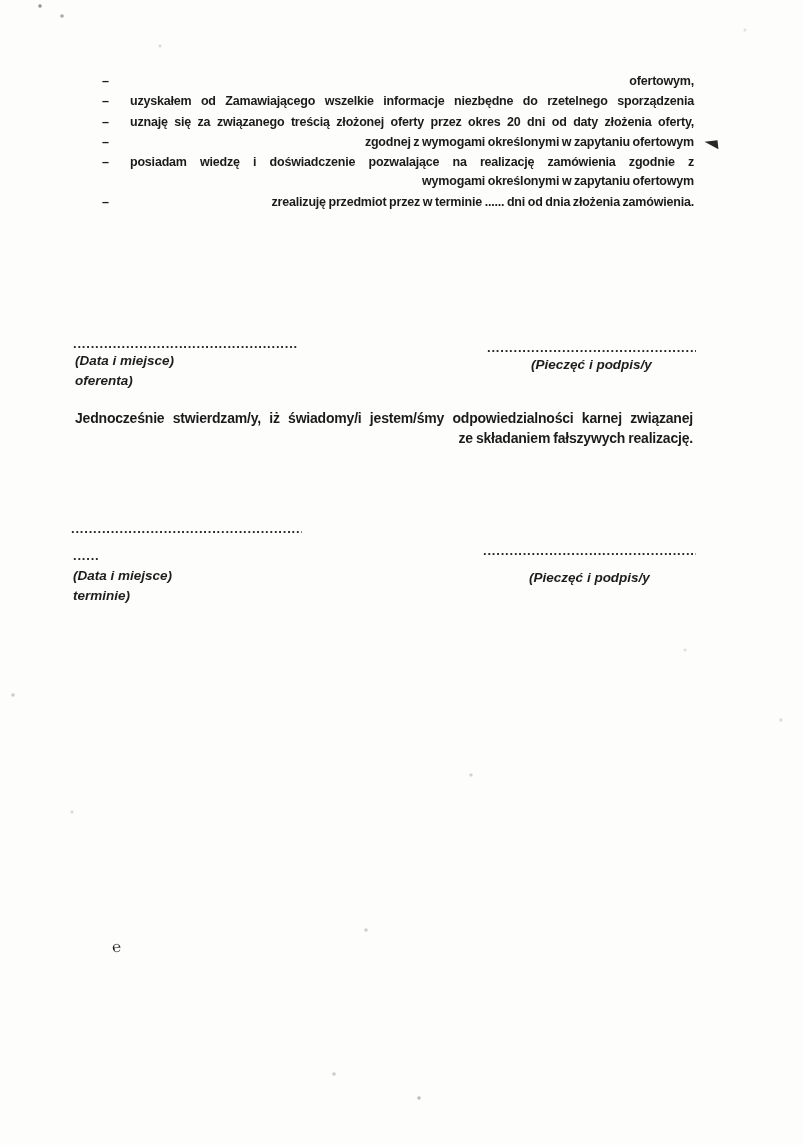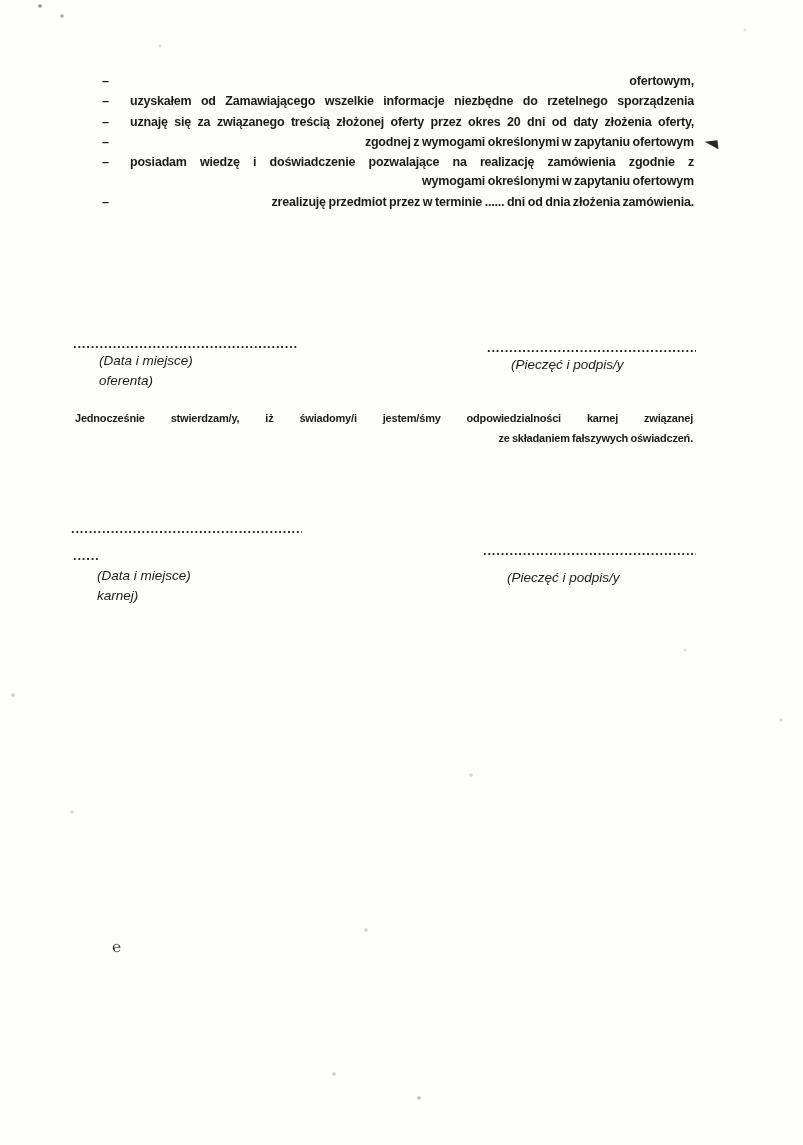--- a/index.html
+++ b/index.html
@@ -73,35 +73,34 @@
     font-weight: 700;
     letter-spacing: 0.8px;
     color: #262626;
     height: 14px;
   }
 
   
   .caption {
     position: absolute;
     font-style: italic;
-    font-weight: 400;
+    font-weight: 700;
     font-size: 13.5px;
     line-height: 19.5px;
     color: #1d1d1d;
-    margin-left: 24px;
-  }
-  .caption.center { }
+  }
+  .caption.center { text-align: center; }
 
   
   .statement {
     position: absolute;
     left: 75px;
     top: 409px;
     width: 618px;
-    font-size: 11px;
+    font-size: 14px;
     line-height: 19.5px;
     font-weight: 700;
     letter-spacing: -0.2px;
     word-spacing: -0.6px;
   }
 
   
   .ink-blot {
     position: absolute;
     left: 705px;
@@ -176,28 +175,28 @@
   <div class="caption" style="left:75px; top:351px;">
     <span style="display:block">(Data i miejsce)</span>
     <span style="display:block">oferenta)</span>
   </div>
 
   <div class="dotline" style="left:487px; top:340px; width:209px;">......................................................................</div>
   <div class="caption center" style="left:487px; top:355px; width:209px;">(Pieczęć i podpis/y</div>
 
   <div class="statement">
     <span class="line-full" style="display:block">Jednocześnie stwierdzam/y, iż świadomy/i jestem/śmy odpowiedzialności karnej związanej</span>
-    <span class="line-end" style="display:block">ze składaniem fałszywych oświadczeń.</span>
+    <span class="line-end" style="display:block">ze składaniem fałszywych realizację.</span>
   </div>
 
   <div class="dotline" style="left:71px; top:521px; width:231px;">......................................................................</div>
   <div class="dotline" style="left:73px; top:548px; width:30px;">......</div>
   <div class="caption" style="left:73px; top:566px;">
     <span style="display:block">(Data i miejsce)</span>
-    <span style="display:block">karnej)</span>
+    <span style="display:block">terminie)</span>
   </div>
 
   <div class="dotline" style="left:483px; top:543px; width:213px;">......................................................................</div>
   <div class="caption center" style="left:483px; top:568px; width:213px;">(Pieczęć i podpis/y</div>
 
   <div class="stray-glyph">℮</div>
 
 </div>
 
 </body></html>

